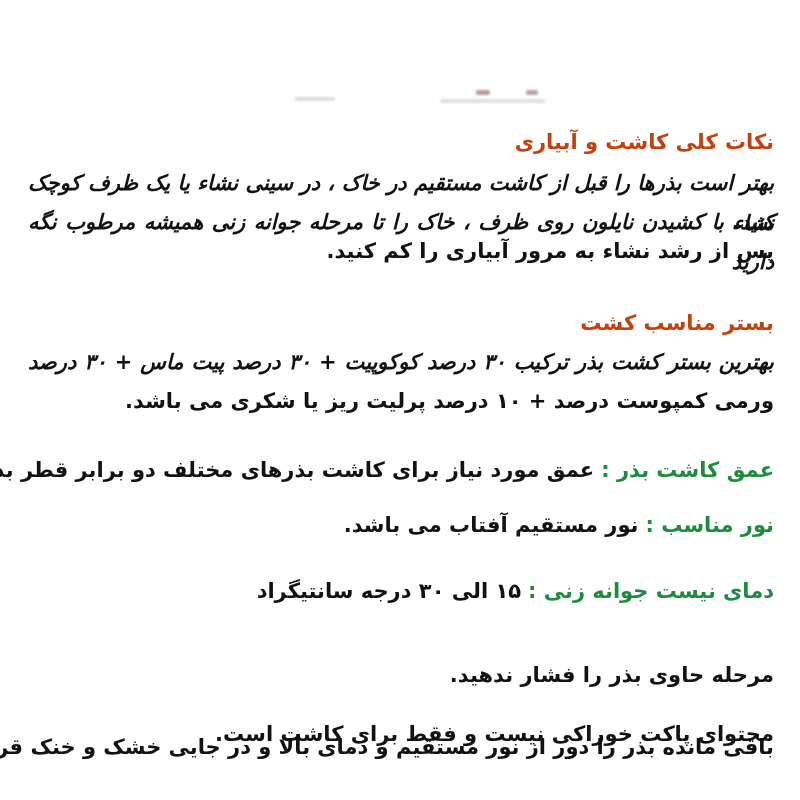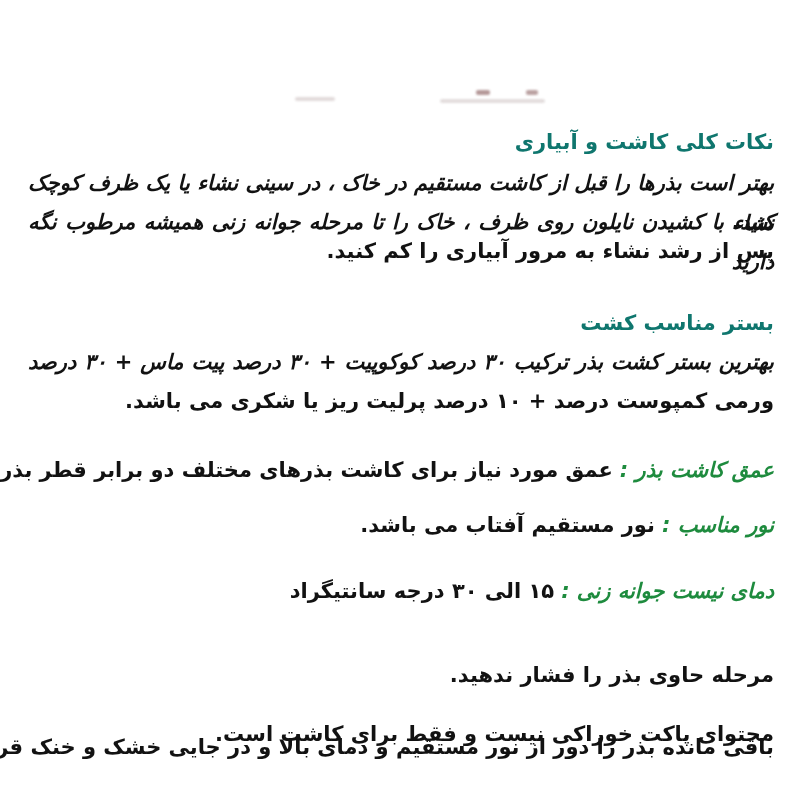--- a/index.html
+++ b/index.html
@@ -3,22 +3,22 @@
 <meta charset="utf-8">
 <style>
   html,body{margin:0;padding:0;background:#ffffff;}
   body{width:800px;height:800px;position:relative;overflow:hidden;
        font-family:"DejaVu Sans",sans-serif;}
   .page{position:absolute;inset:0;background:#ffffff;direction:rtl;}
   .row{position:absolute;right:26px;left:28px;height:40px;line-height:40px;
        font-weight:bold;font-size:21px;color:#121212;text-align:right;
        white-space:nowrap;}
   .just{white-space:normal;text-align:justify;text-align-last:justify;font-style:italic;}
-  .heading{color:#0f766e;}
-  .green{color:#1e8b3e;margin-left:7px;font-style:italic;}
+  .heading{color:#c2410c;}
+  .green{color:#1e8b3e;margin-left:7px;}
   .label-text{color:#121212;}
   
   .smudges i{position:absolute;display:block;border-radius:2px;filter:blur(1px);}
   .s1{left:295px;top:97px;width:40px;height:4px;background:rgba(190,175,175,0.45);}
   .s2{left:440px;top:99px;width:105px;height:4px;background:rgba(185,170,170,0.40);}
   .s3{left:476px;top:90px;width:14px;height:5px;background:rgba(120,70,70,0.55);}
   .s4{left:526px;top:90px;width:12px;height:5px;background:rgba(120,70,70,0.50);}
 </style>
 </head>
 <body>

